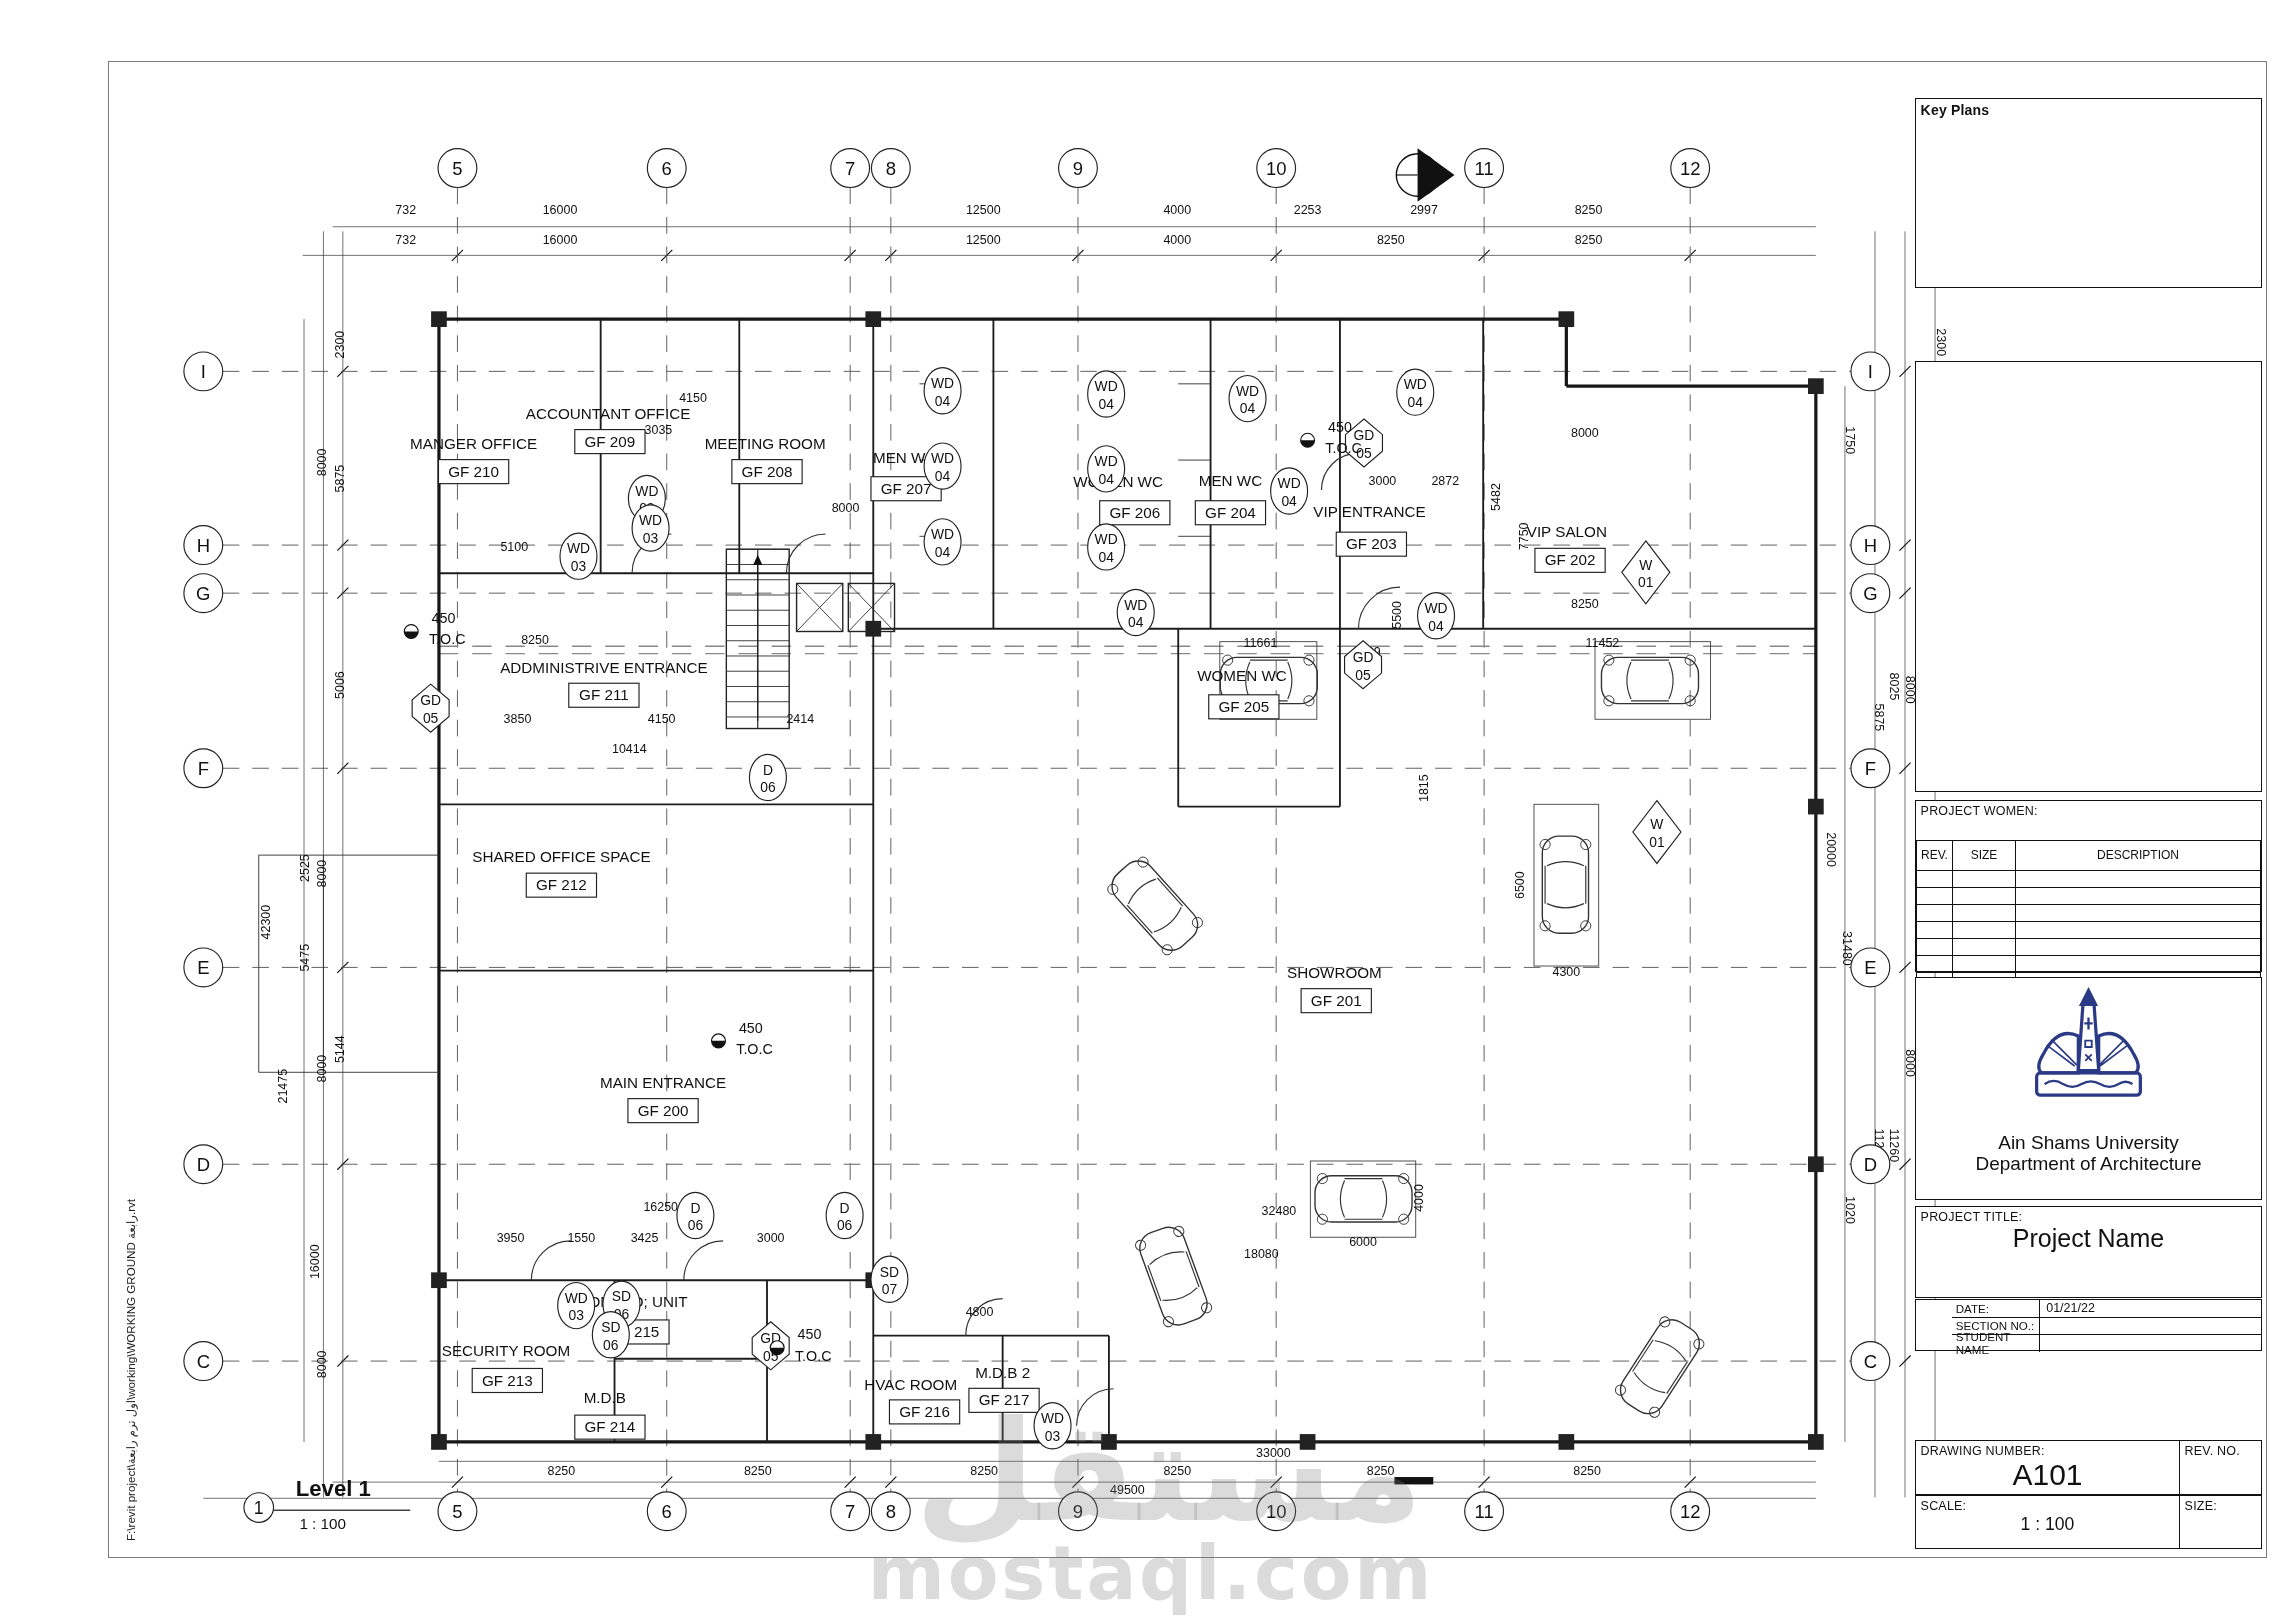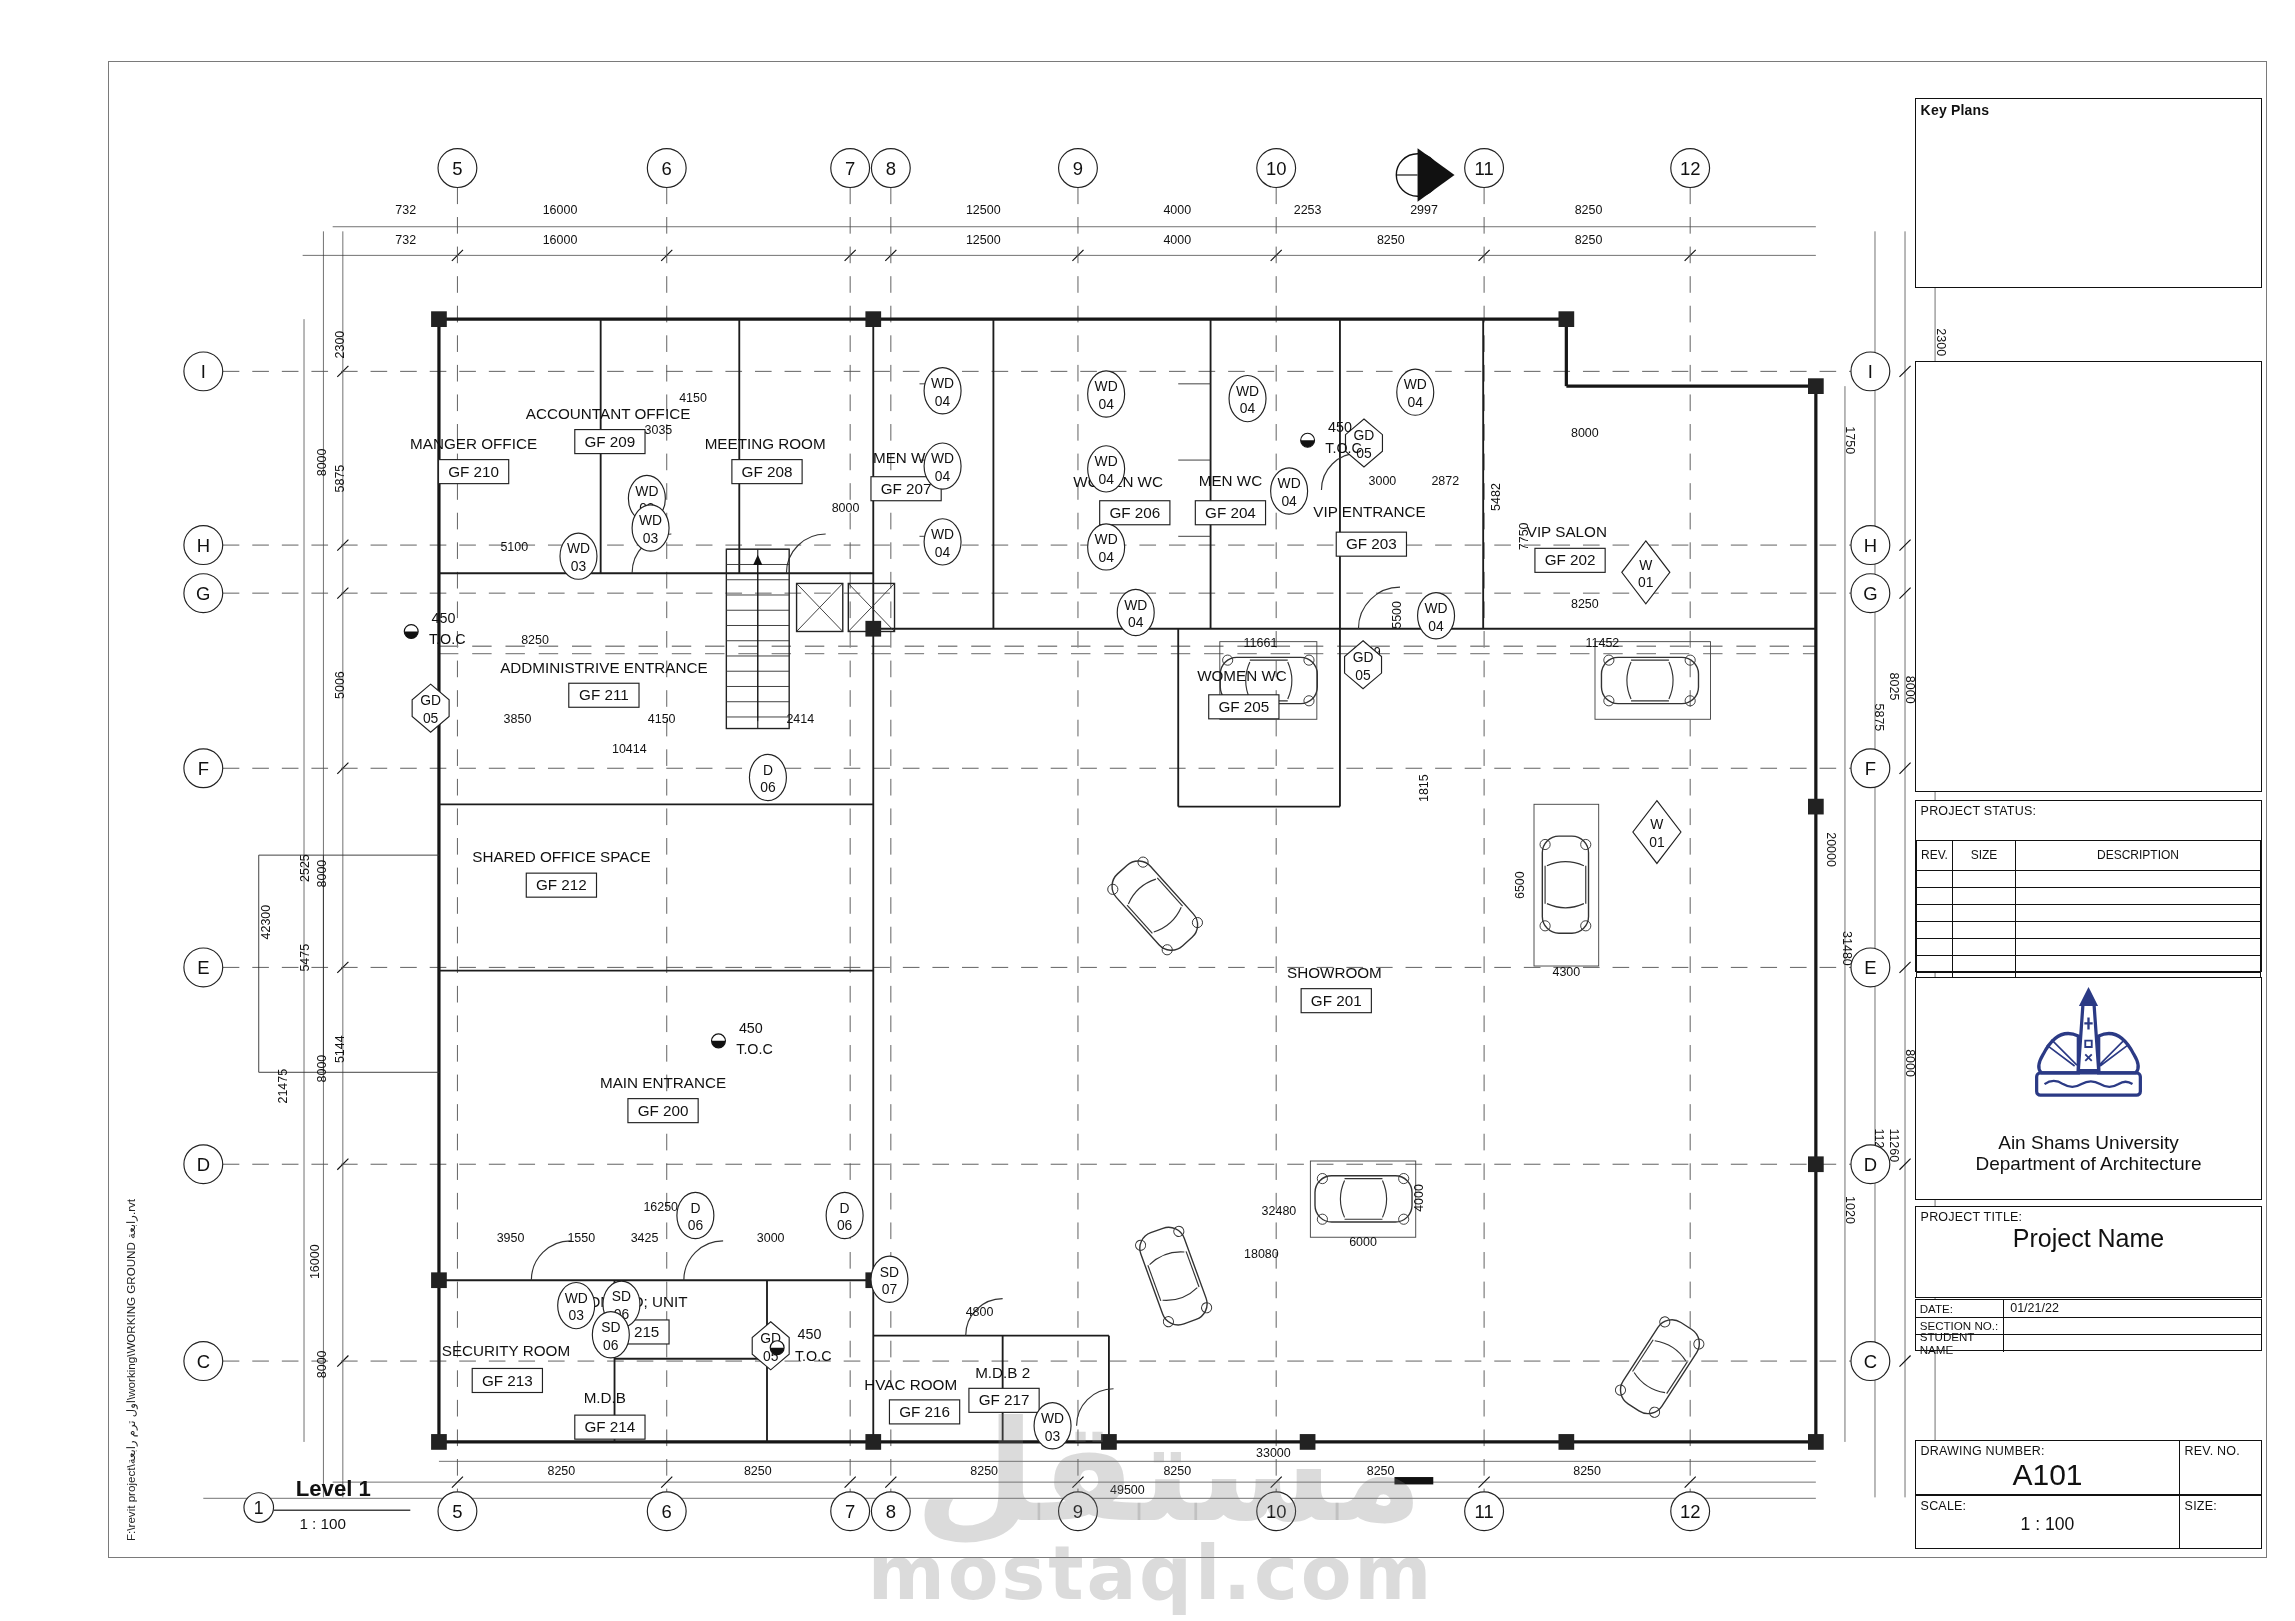--- a/index.html
+++ b/index.html
@@ -16,21 +16,21 @@
   #tb-status{top:800px;height:172px;}
   #status-head{height:36px;border-bottom:1.4px solid #111;}
   .rev-table{width:100%;border-collapse:collapse;}
   .rev-table th{border:0.9px solid #111;border-top:none;font-weight:normal;font-size:12px;height:27px;margin-top:30px;}
   .rev-table td{border:0.9px solid #111;height:14px;}
   .rev-table .c-rev{width:33px;} .rev-table .c-date{width:60px;}
   #tb-univ{top:977px;height:223px;text-align:center;}
   #univ-names{margin-top:20px;font-size:19px;line-height:21px;}
   #tb-project{top:1206px;height:92px;}
   #project-name{text-align:center;font-size:25px;margin-top:0;}
-  #tb-info{top:1299px;height:52px;}
+  #tb-info{top:1299px;height:52px;padding-left:36px;}
   .info-row{display:flex;border-bottom:0.9px solid #111;height:16.6px;align-items:center;}
   .info-row:last-child{border-bottom:none;}
   .info-label{width:83px;border-right:0.9px solid #111;font-size:11.6px;padding-left:3.7px;height:100%;display:flex;align-items:center;}
   .info-value{font-size:12.5px;padding-left:6.5px;}
   #tb-drawtitle{top:1354px;height:85px;}
   #drawing-title-value{text-align:center;font-size:21px;margin-top:13px;}
   #tb-number{top:1440px;height:55px;display:flex;}
   #tb-scale{top:1495px;height:54px;display:flex;}
   .tb-cell-l{flex:1;border-right:1.4px solid #111;}
   .tb-cell-r{width:81px;}
@@ -579,21 +579,21 @@
       <text x="648" y="3308" font-size="33" fill="#111" text-anchor="start" font-family="&quot;Liberation Sans&quot;,sans-serif">1 : 100</text>
     </svg>
 
   <div class="tb-box" id="tb-keyplans">
     <div class="tb-label tb-bold">Key Plans</div>
   </div>
 
   <div class="tb-box" id="tb-keyplan-area"></div>
 
   <div class="tb-box" id="tb-status">
-    <div id="status-head" class="tb-label">PROJECT STATUS:</div>
+    <div id="status-head" class="tb-label">PROJECT WOMEN:</div>
     <table class="rev-table">
       <thead>
           <tr>
         <th class="c-rev">REV.</th>
         <th class="c-date">SIZE</th>
         <th>DESCRIPTION</th>
       </tr>
         </thead>
       <tbody id="rev-body">
           <tr>

